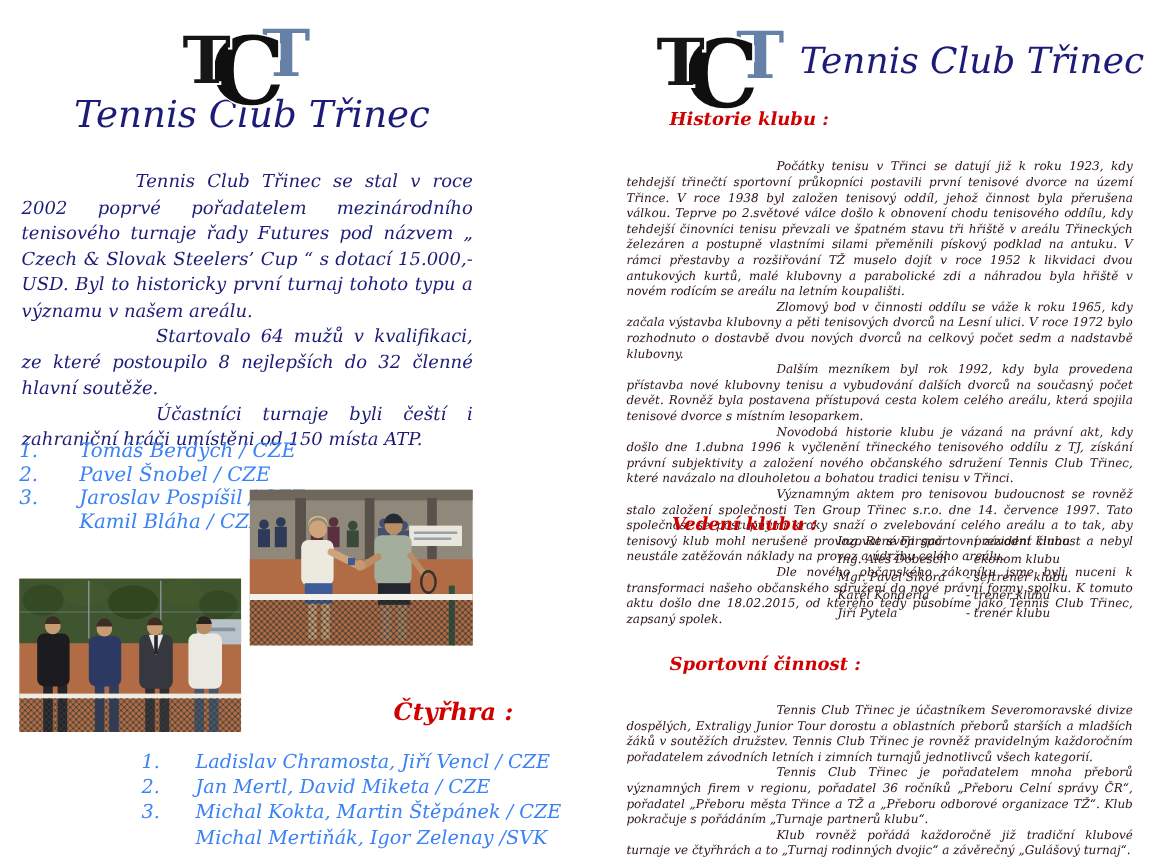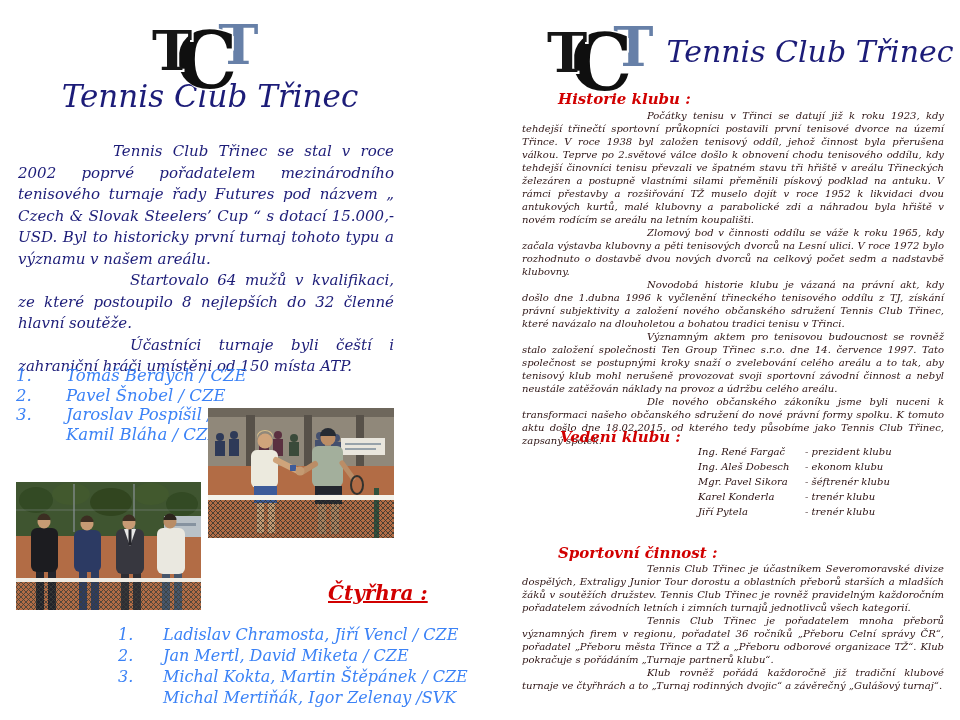--- a/index.html
+++ b/index.html
@@ -24,42 +24,42 @@
   
   .intro { position:absolute; left:18px; top:141px; width:376px; color:#1c1c78;
            font-size:15px; line-height:21.5px; text-align:justify; }
   .intro p { margin:0; }
   .intro p.i1 { text-indent:95px; }
   .intro p.i2 { text-indent:112px;font-style:italic; }
 
   
   .red-heading { position:absolute; color:#d10000; font-weight:bold; white-space:nowrap;text-align:right; }
   #dvouhra-h  { left:18px;  top:346px; font-size:21px; }
-  #ctyrhra-h  { left:328px; top:581px; font-size:20px;text-decoration:underline; }
+  #ctyrhra-h  { left:328px; top:581px; font-size:20px; }
   #historie-h { left:558px; top:90px;  font-size:15px; }
   #vedeni-h   { left:560px; top:428px; font-size:15px; }
   #sport-h    { left:558px; top:544px; font-size:15px; }
 
   
   .players { position:absolute; color:#3b82f6; white-space:nowrap; }
   #dvouhra-list { left:16px;  top:366px; font-size:16.5px; }
   #dvouhra-list .row { height:19.5px; }
   #dvouhra-list .num { display:inline-block; width:50px; }
   #ctyrhra-list { left:118px; top:625px; font-size:16px; }
   #ctyrhra-list .row { height:21px; }
   #ctyrhra-list .num { display:inline-block; width:45px; }
 
   
   .photo { position:absolute; line-height:0; }
   #photo-handshake { left:208px; top:408px; width:186px; height:130px; }
   #photo-group     { left:16px;  top:482px; width:185px; height:128px; }
 
   
   .rbody { position:absolute; left:522px; width:422px; color:#2b1111;
-           font-size:10px; line-height:13px; text-align:justify; }
+           font-size:10px; line-height:13px; text-align:justify;margin-top:24px; }
   #historie-body { top:109px; }
   #sport-body    { top:562px; }
   .rbody p { margin:0; text-indent:125px; }
 
   
   .vedeni { position:absolute; left:658px; top:444px; color:#2b1111; font-size:10px; line-height:15px; }
   .vedeni .mrow { display:flex; }
   .vedeni .mname { width:107px;margin-left:40px; }
 </style>
 </head>
@@ -233,20 +233,21 @@
     <span class="lt1">T</span><span class="lc">C</span><span class="lt2">T</span>
   </div>
 
   <div class="page-title" id="title-right">Tennis Club Třinec</div>
 
   <div class="red-heading" id="historie-h">Historie klubu :</div>
 
   <div class="rbody" id="historie-body">
     <p>Počátky tenisu v Třinci se datují již k roku 1923, kdy tehdejší třinečtí sportovní průkopníci postavili první tenisové dvorce na území Třince.      V roce 1938 byl založen tenisový oddíl, jehož činnost byla přerušena válkou. Teprve po 2.světové válce došlo k obnovení chodu tenisového oddílu, kdy tehdejší činovníci tenisu převzali ve špatném stavu tři hřiště v areálu Třineckých železáren a postupně vlastními silami přeměnili pískový podklad na antuku. V rámci přestavby a rozšiřování TŽ muselo dojít v roce 1952 k likvidaci dvou antukových kurtů, malé klubovny a parabolické zdi a náhradou byla hřiště v novém rodícím se areálu na letním koupališti.</p>
     <p>Zlomový bod v činnosti oddílu se váže k roku 1965, kdy začala výstavba klubovny a pěti tenisových dvorců na Lesní ulici. V roce 1972 bylo  rozhodnuto o dostavbě  dvou nových dvorců na  celkový počet sedm a nadstavbě klubovny.</p>
+    <p>Dalším mezníkem byl rok 1992, kdy byla provedena  přístavba nové klubovny tenisu a vybudování dalších dvorců na současný počet devět. Rovněž byla postavena přístupová cesta kolem celého areálu, která spojila tenisové dvorce s místním lesoparkem.</p>
     <p>Novodobá historie klubu je vázaná na právní akt, kdy došlo dne 1.dubna 1996 k vyčlenění třineckého tenisového oddílu z TJ, získání právní subjektivity   a  založení nového občanského sdružení Tennis Club Třinec, které navázalo na dlouholetou  a  bohatou tradici tenisu v Třinci.</p>
     <p>Významným aktem pro tenisovou budoucnost se rovněž stalo založení společnosti Ten Group Třinec s.r.o. dne 14. července 1997. Tato společnost se postupnými kroky snaží o zvelebování celého areálu a to tak, aby tenisový klub mohl nerušeně provozovat svoji sportovní závodní činnost a nebyl neustále zatěžován náklady na provoz a údržbu celého areálu.</p>
     <p>Dle nového občanského zákoníku jsme byli nuceni k transformaci našeho občanského sdružení do nové právní formy spolku. K tomuto aktu došlo dne 18.02.2015, od kterého tedy působíme jako Tennis Club Třinec, zapsaný spolek.</p>
   </div>
 
   <div class="red-heading" id="vedeni-h">Vedení klubu :</div>
 
   <div class="vedeni">
     <div class="mrow">
         <span class="mname">Ing. René Fargač</span>

